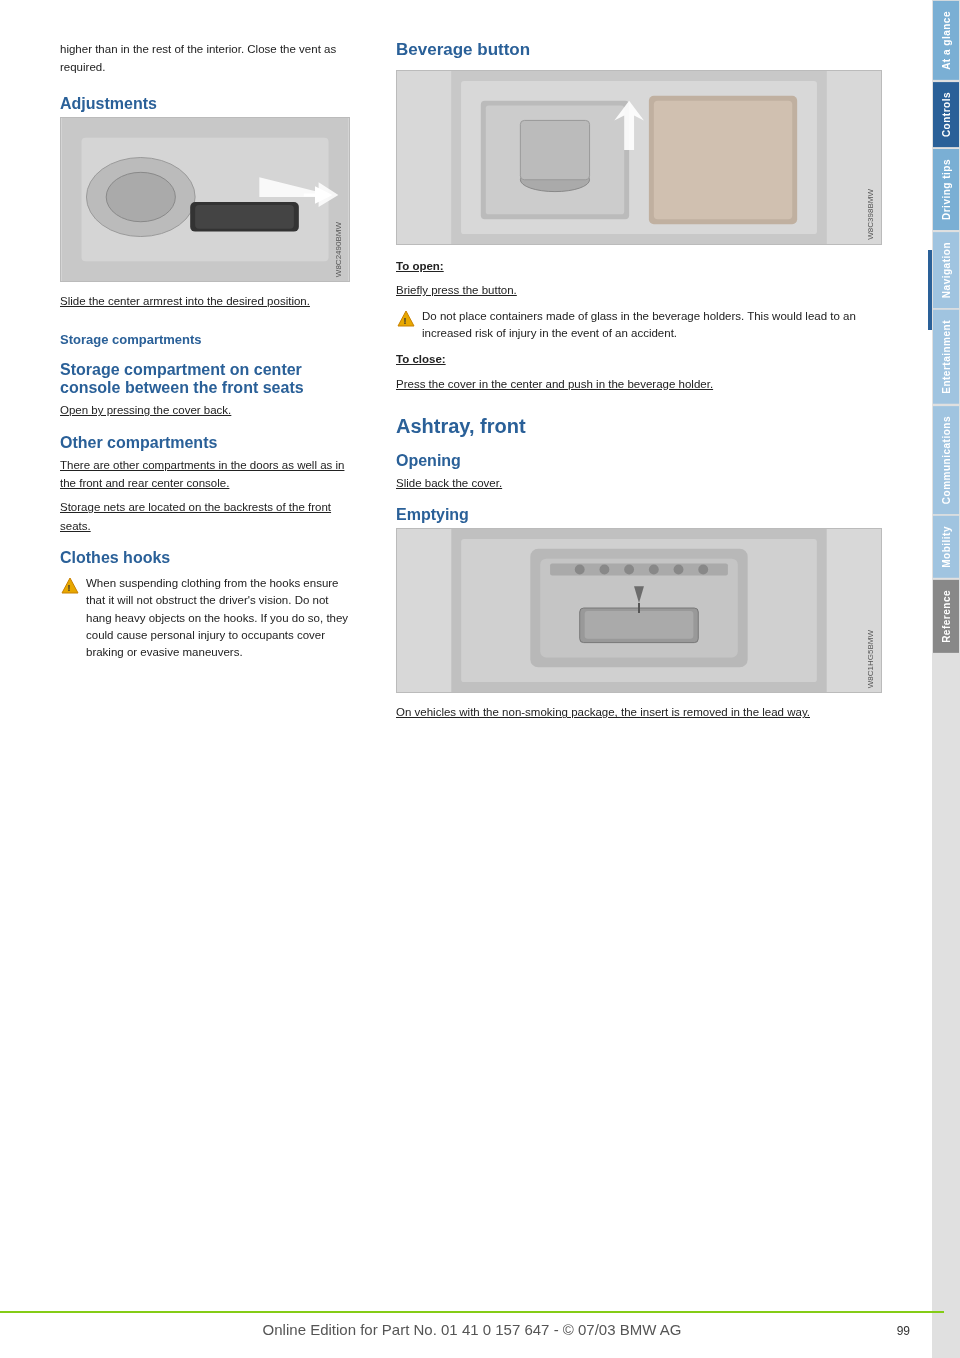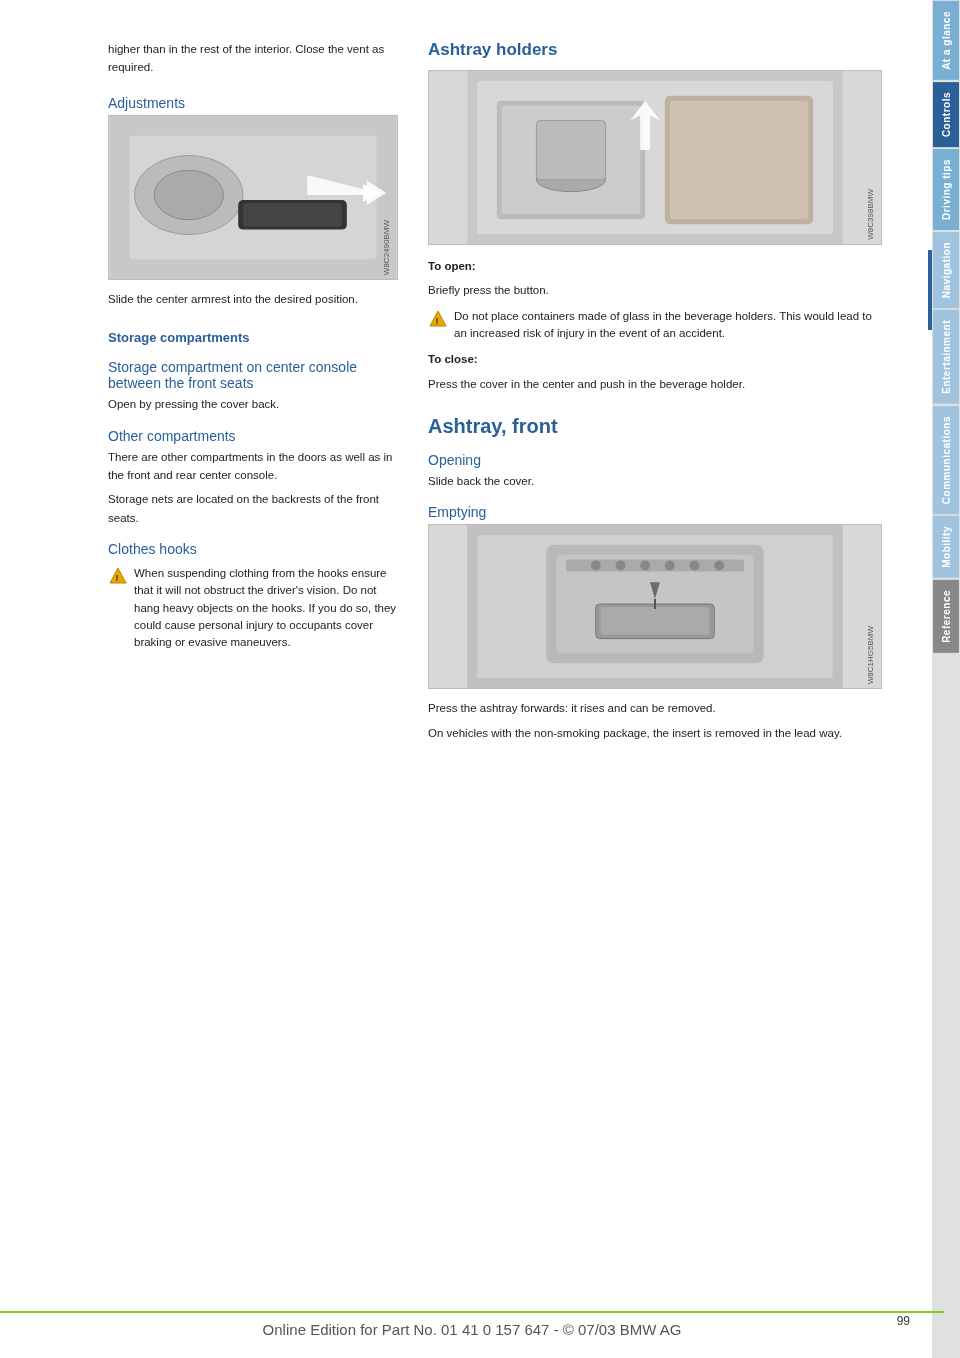--- a/index.html
+++ b/index.html
@@ -71,22 +71,21 @@
     
     .main-content {
       flex: 1;
       padding: 40px 50px 60px 60px;
       margin-right: 28px;
     }
 
     
     .two-col {
       display: flex;
-      gap: 30px;
-      margin-left: 48px;
+      gap: 46px;
     }
 
     .col-left {
       width: 290px;
       flex-shrink: 0;
     }
 
     .col-right {
       flex: 1;
     }
@@ -103,22 +102,22 @@
     .section-heading-blue {
       color: #2a6098;
       font-size: 13px;
       font-weight: bold;
       margin-bottom: 10px;
       margin-top: 6px;
     }
 
     .sub-heading-blue {
       color: #2a6098;
-      font-size: 14px;
-      font-weight: normal;
+      font-size: 16px;
+      font-weight: bold;
       margin-bottom: 4px;
       margin-top: 14px;
     }
 
     
     .img-placeholder {
       width: 100%;
       background: #d8d8d8;
       border: 1px solid #bbb;
       margin-bottom: 10px;
@@ -140,20 +139,21 @@
       writing-mode: vertical-rl;
       text-orientation: mixed;
       transform: rotate(180deg);
     }
 
     .body-text {
       font-size: 11.5px;
       line-height: 1.6;
       margin-bottom: 6px;
       color: #222;
+      text-decoration: underline;
     }
 
     
     .warning-box {
       display: flex;
       align-items: flex-start;
       gap: 6px;
       margin: 8px 0;
     }
 
@@ -178,21 +178,21 @@
       right: 16px;
       text-align: center;
       font-size: 15px;
       color: #555;
       border-top: 2px solid #84cc16;
       padding-top: 8px;
     }
 
     .page-number {
       position: absolute;
-      bottom: 30px;
+      bottom: 20px;
       right: 50px;
       font-size: 12px;
       color: #333;
     }
 
     
     .page-line {
       position: absolute;
       right: 28px;
       width: 4px;
@@ -269,21 +269,21 @@
               <polygon points="10,2 18,17 2,17" fill="#e8a800" stroke="#c88000" stroke-width="1"></polygon>
               <text x="9" y="15" font-size="9" font-weight="bold" fill="#333" text-anchor="middle">!</text>
             </svg>
           </div>
           <p class="warning-text">When suspending clothing from the hooks ensure that it will not obstruct the driver's vision. Do not hang heavy objects on the hooks. If you do so, they could cause personal injury to occupants cover braking or evasive maneuvers.</p>
         </div>
       </div>
 
       <div class="col-right">
 
-        <div class="section-heading-blue" style="font-size:17px; margin-top:0;">Ashtray holders</div>
+        <div class="section-heading-blue" style="font-size:17px; margin-top:0;">Beverage button</div>
 
         <div class="img-placeholder" style="height: 175px; margin-bottom:12px;">
           <svg viewBox="0 0 380 175" xmlns="http://www.w3.org/2000/svg">
             <rect width="380" height="175" fill="#c8c8c8"></rect>
             <rect x="10" y="10" width="360" height="155" fill="#d8d8d8" rx="3"></rect>
 
             <rect x="30" y="30" width="150" height="120" rx="4" fill="#bbb"></rect>
             <rect x="35" y="35" width="140" height="110" rx="3" fill="#ccc"></rect>
 
             <ellipse cx="105" cy="110" rx="35" ry="12" fill="#aaa" stroke="#888" stroke-width="1"></ellipse>
@@ -338,21 +338,20 @@
             <circle cx="205" cy="41" r="5" fill="#888"></circle>
             <circle cx="230" cy="41" r="5" fill="#888"></circle>
             <circle cx="255" cy="41" r="5" fill="#888"></circle>
 
             <polygon points="185,58 195,58 190,75" fill="#555" opacity="0.8"></polygon>
             <line x1="190" y1="75" x2="190" y2="85" stroke="#555" stroke-width="2"></line>
           </svg>
           <div class="img-label">W8C1HG5BMW</div>
         </div>
 
-        <p class="body-text">Press the ashtray forwards: it rises and can be removed.</p>
         <p class="body-text">On vehicles with the non-smoking package, the insert is removed in the lead way.</p>
       </div>
     </div>
   </div>
 
   <div class="page-number">99</div>
 
   <div class="page-footer">
     <span>Online Edition for Part No. 01 41 0 157 647 - © 07/03 BMW AG</span>
   </div>

